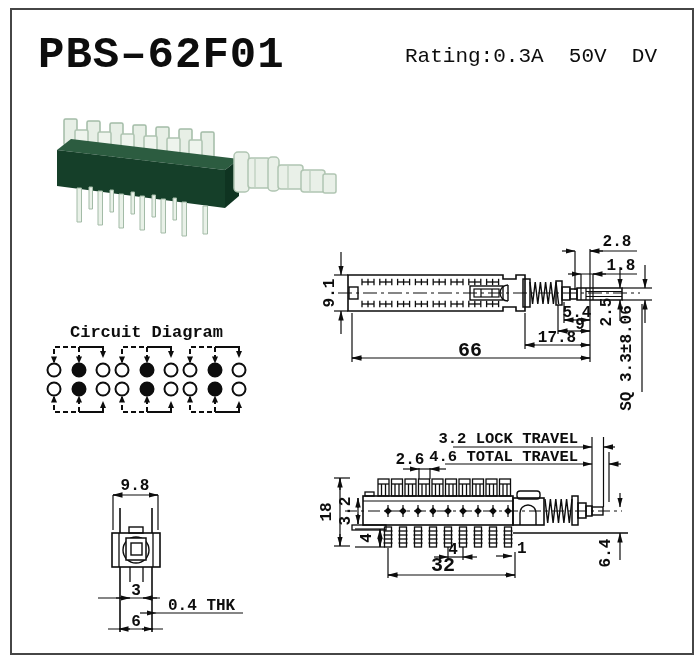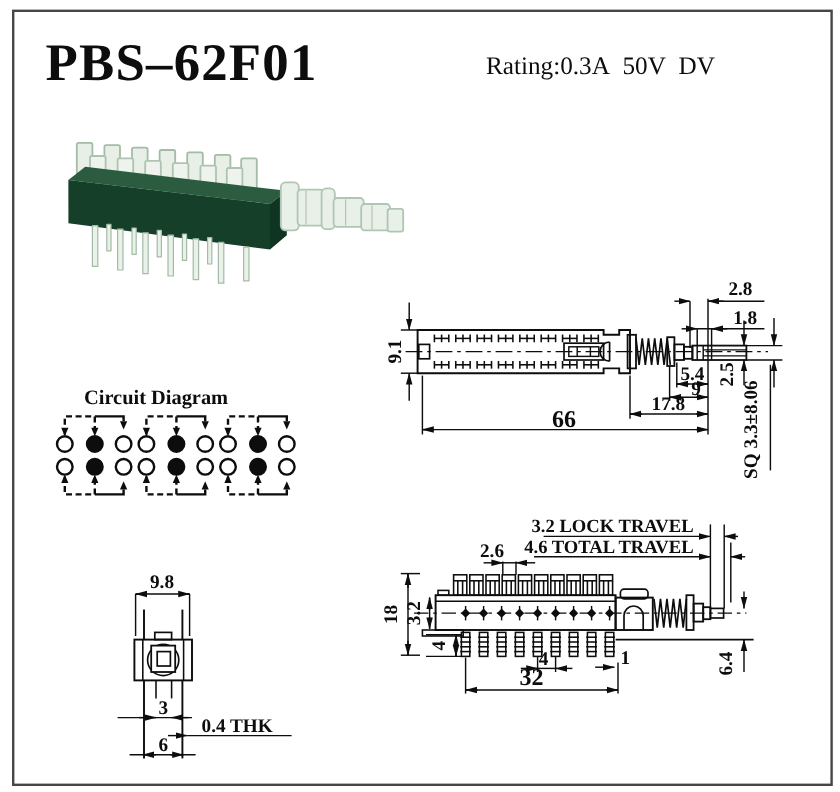--- a/index.html
+++ b/index.html
@@ -1,16 +1,16 @@
 <!DOCTYPE html>
 <html><head>
 <meta charset="utf-8">
 <style>
   html,body{margin:0;padding:0;background:#fff;}
-  .page{position:relative;width:700px;height:660px;background:#fff;font-family:Liberation Serif, serif;}
+  .page{position:relative;width:700px;height:660px;background:#fff;font-family:Liberation Mono, monospace;}
   .frame{position:absolute;left:10px;top:8px;width:680px;height:643px;border:2px solid #464646;}
   svg{position:absolute;left:0;top:0;}
   text{fill:#0d0d0d;}
   .dim{font-size:16px;font-weight:bold;}
   .dimbig{font-size:20px;font-weight:bold;}
   .travel{font-size:15.5px;font-weight:bold;}
   .title{font-size:44px;font-weight:bold;letter-spacing:1px;}
   .rating{font-size:21px;}
   .clabel{font-size:17px;font-weight:bold;}
 </style>

